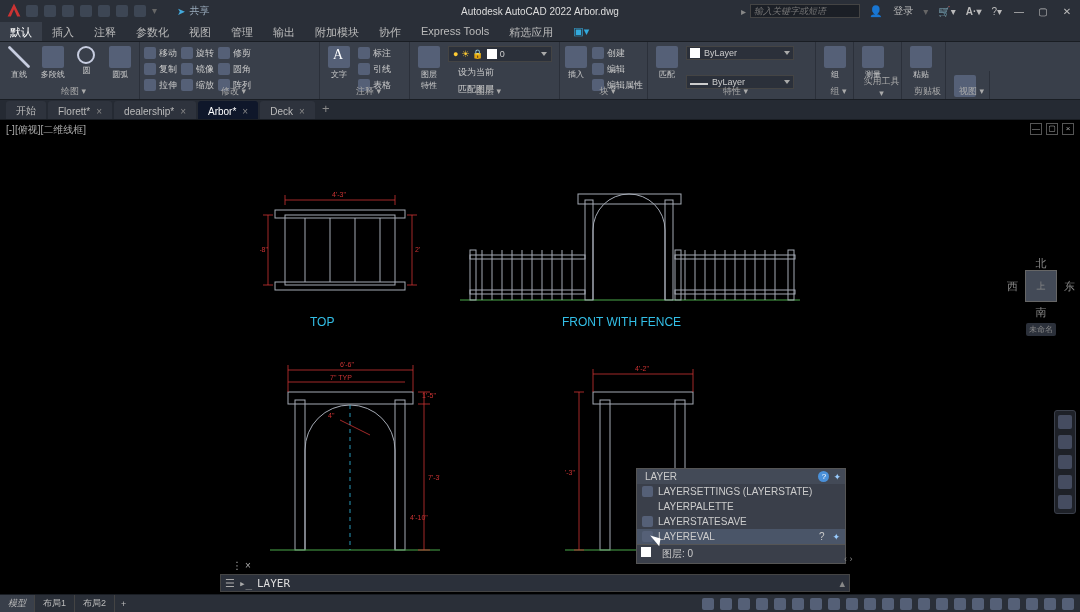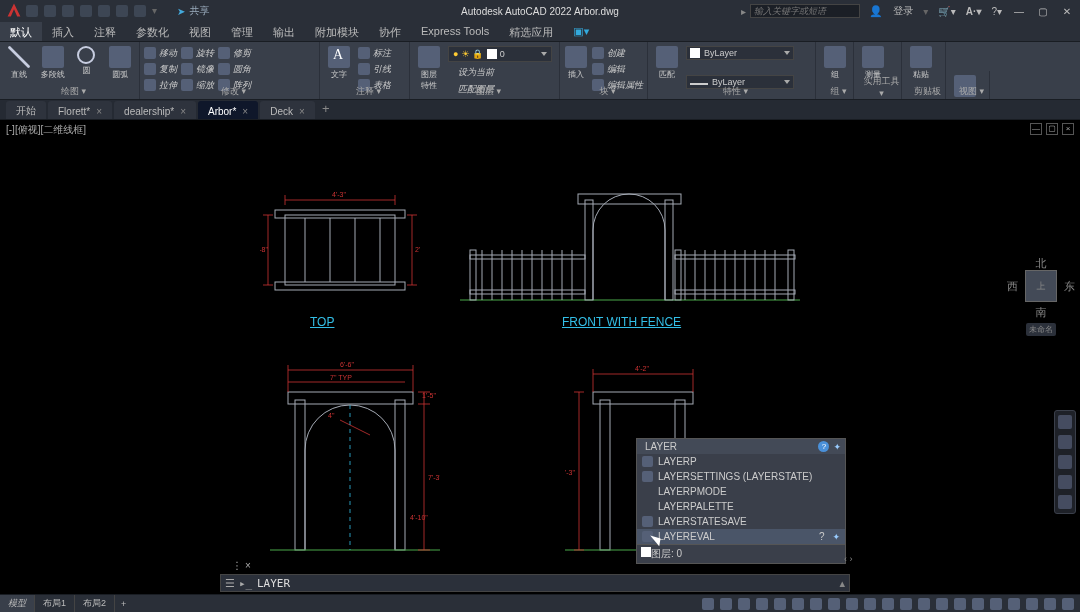--- a/index.html
+++ b/index.html
@@ -25,42 +25,42 @@
   
   .ribbon { height:58px; background:#393f4a; display:flex; border-bottom:1px solid #191d23; overflow:hidden; font-size:9px; }
   .panel { border-right:1px solid #2b303a; padding:2px 4px 0 4px; display:flex; flex-direction:column; position:relative; }
   .panel .ptitle { position:absolute; bottom:1px; left:8px; right:0; text-align:center; font-size:9px; color:#aaa; }
   .panel .row { display:flex; gap:4px; }
   .bigbtn { width:30px; display:flex; flex-direction:column; align-items:center; gap:1px; padding-top:2px; }
   .bigbtn .bicon { width:22px; height:22px; background:#556077; border-radius:2px; position:relative; }
   .bigbtn .blabel { font-size:8px; color:#ccc; white-space:nowrap; }
   .smbtn { display:flex; align-items:center; gap:3px; height:14px; }
   .smbtn .sicon { width:12px; height:12px; background:#556077; border-radius:2px; }
-  .smbtn .slabel { font-size:9px; color:#ccc; white-space:nowrap;font-style:italic; }
+  .smbtn .slabel { font-size:9px; color:#ccc; white-space:nowrap; }
   .col { display:flex; flex-direction:column; gap:2px; padding-top:2px; }
   .layersel { display:flex; align-items:center; gap:3px; height:16px; background:#2b303a; border:1px solid #444; padding:0 4px; }
   .layersel .swatch { width:10px; height:10px; background:#fff; }
   .propsel { display:flex; align-items:center; gap:4px; width:108px; height:14px; background:#2b303a; border:1px solid #444; padding:0 3px; font-size:9px; }
   .propsel .psw { width:18px; height:10px; }
   .caret { width:0;height:0;border-left:3px solid transparent;border-right:3px solid transparent;border-top:4px solid #aaa; margin-left:auto;}
 
   
   .filetabs { height:20px; background:#252a33; display:flex; align-items:flex-end; padding-left:6px; gap:2px; border-bottom:1px solid #191d23;}
   .filetab { height:18px; padding:2px 10px 0 10px; font-size:10px; background:#2e333d; color:#bbb; border-top-left-radius:3px; border-top-right-radius:3px; display:flex; align-items:center; gap:6px;}
   .filetab.active { background:#0f172a; color:#fff; }
   .filetab .x { font-size:10px; color:#888; }
   .filetabs .plus { width:18px; height:18px; color:#888; text-align:center; font-size:13px; }
 
   
   .canvas { position:absolute; top:120px; left:0; right:0; bottom:18px; background:#000000; }
   .viewlabel { position:absolute; top:3px; left:6px; font-size:10px; color:#aaa; }
   .viewctrl { position:absolute; top:3px; right:6px; display:flex; gap:4px; }
   .viewctrl span { width:12px; height:12px; border:1px solid #555; font-size:8px; text-align:center; line-height:10px; color:#aaa;}
   
-  .drawlabel { position:absolute; color:#33bfe7; font-size:12px; font-weight:500;text-decoration:underline; }
+  .drawlabel { position:absolute; color:#33bfe7; font-size:12px; font-weight:500; }
 
   
   .dwg { position:absolute; }
   .dwg .wline { stroke:#a4aab4; stroke-width:1; fill:none; }
   .dwg .rline { stroke:#c33; stroke-width:0.8; fill:none; }
   .dwg .gline { stroke:#4aa84a; stroke-width:1; fill:none; }
   .dwg .cline { stroke:#33bfe7; stroke-width:0.8; fill:none; }
   .dwg text { fill:#c33; font-size:7px; }
 
   
@@ -71,21 +71,21 @@
   .navbar-vert { position:absolute; right:4px; top:290px; width:22px; background:rgba(60,66,80,.5); border:1px solid #3a3f4a; border-radius:3px; padding:4px 0; display:flex; flex-direction:column; gap:6px; align-items:center;}
   .navbar-vert .nvicon { width:14px; height:14px; background:#556077; border-radius:2px; opacity:.7;}
 
   
   .cmdpop { position:absolute; left:636px; bottom:30px; width:210px; background:#3a3f4a; border:1px solid #555; font-size:10px; }
   .cmdpop .cphead { display:flex; align-items:center; gap:4px; padding:2px 4px; background:#434a57;}
   .cmdpop .cphead .q { margin-left:auto; width:11px;height:11px;border-radius:50%;background:#4a90d9;color:#fff;font-size:8px;text-align:center;line-height:11px;}
   .cmdpop .cpitem { display:flex; align-items:center; gap:5px; padding:2px 5px; }
   .cmdpop .cpitem.hover { background:#4a5568; }
   .cmdpop .cpitem .ci { width:11px;height:11px;background:#556077;border-radius:2px; flex-shrink:0;}
-  .cmdpop .cpfoot { display:flex; gap:0; padding:2px 4px; border-top:1px solid #555;}
+  .cmdpop .cpfoot { display:flex; gap:11px; padding:2px 4px; border-top:1px solid #555;}
   .cmdpop .cpfoot .sw{width:10px;height:10px;background:#fff;}
   .cmdpop-cursor { position:absolute; left:654px; bottom:48px; width:10px; height:14px; }
   .cmdpop-cursor::before{content:"";position:absolute;width:0;height:0;border-left:6px solid #fff;border-bottom:5px solid transparent;border-top:9px solid transparent;transform:rotate(-40deg);}
 
   
   .cmdline { position:absolute; left:220px; right:230px; bottom:20px; height:18px; background:#2b303a; border:1px solid #444; display:flex; align-items:center; padding:0 4px; font-size:11px;}
   .cmdline .recent { width:14px; color:#aaa; }
   .cmdline .gt { width:18px; color:#aaa; font-family:monospace;}
   .cmdline input { flex:1; background:transparent; border:none; color:#ddd; font-size:11px; outline:none; font-family:monospace;}
 
@@ -537,29 +537,21 @@
 
   <div class="cmdpop">
     <div class="cphead">
       <div class="ci"></div>
       <span>LAYER</span>
       <div class="q">?</div>
       <span style="color:#9cf;font-size:9px;">✦</span>
     </div>
     <div class="cpitem">
         <div class="ci"></div>
-        <span>LAYERP</span>
-      </div>
-    <div class="cpitem">
-        <div class="ci"></div>
         <span>LAYERSETTINGS  (LAYERSTATE)</span>
-      </div>
-    <div class="cpitem">
-        <span style="width:11px;"></span>
-        <span>LAYERPMODE</span>
       </div>
     <div class="cpitem">
         <span style="width:11px;"></span>
         <span>LAYERPALETTE</span>
       </div>
     <div class="cpitem">
         <div class="ci"></div>
         <span>LAYERSTATESAVE</span>
       </div>
     <div class="cpitem hover">

